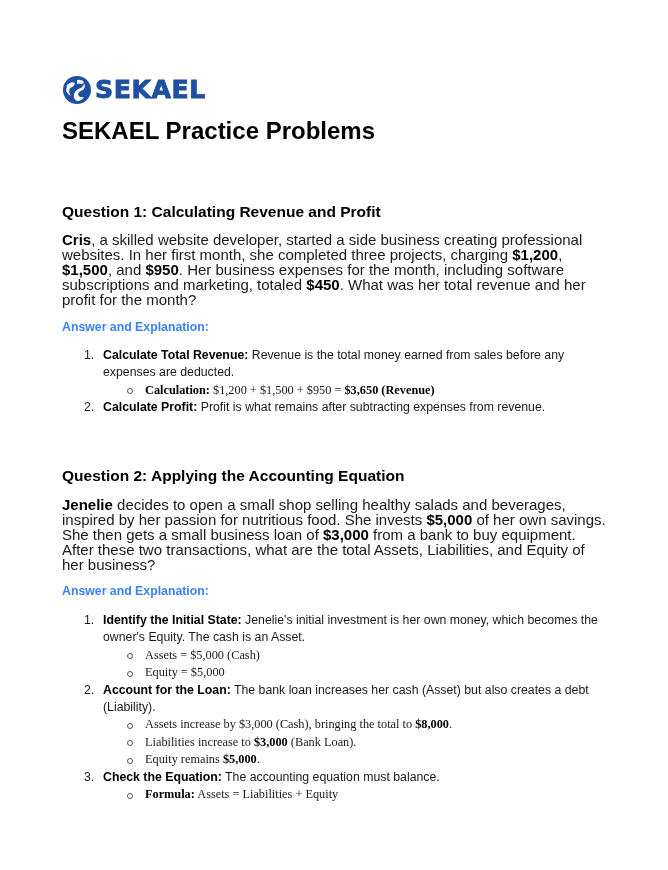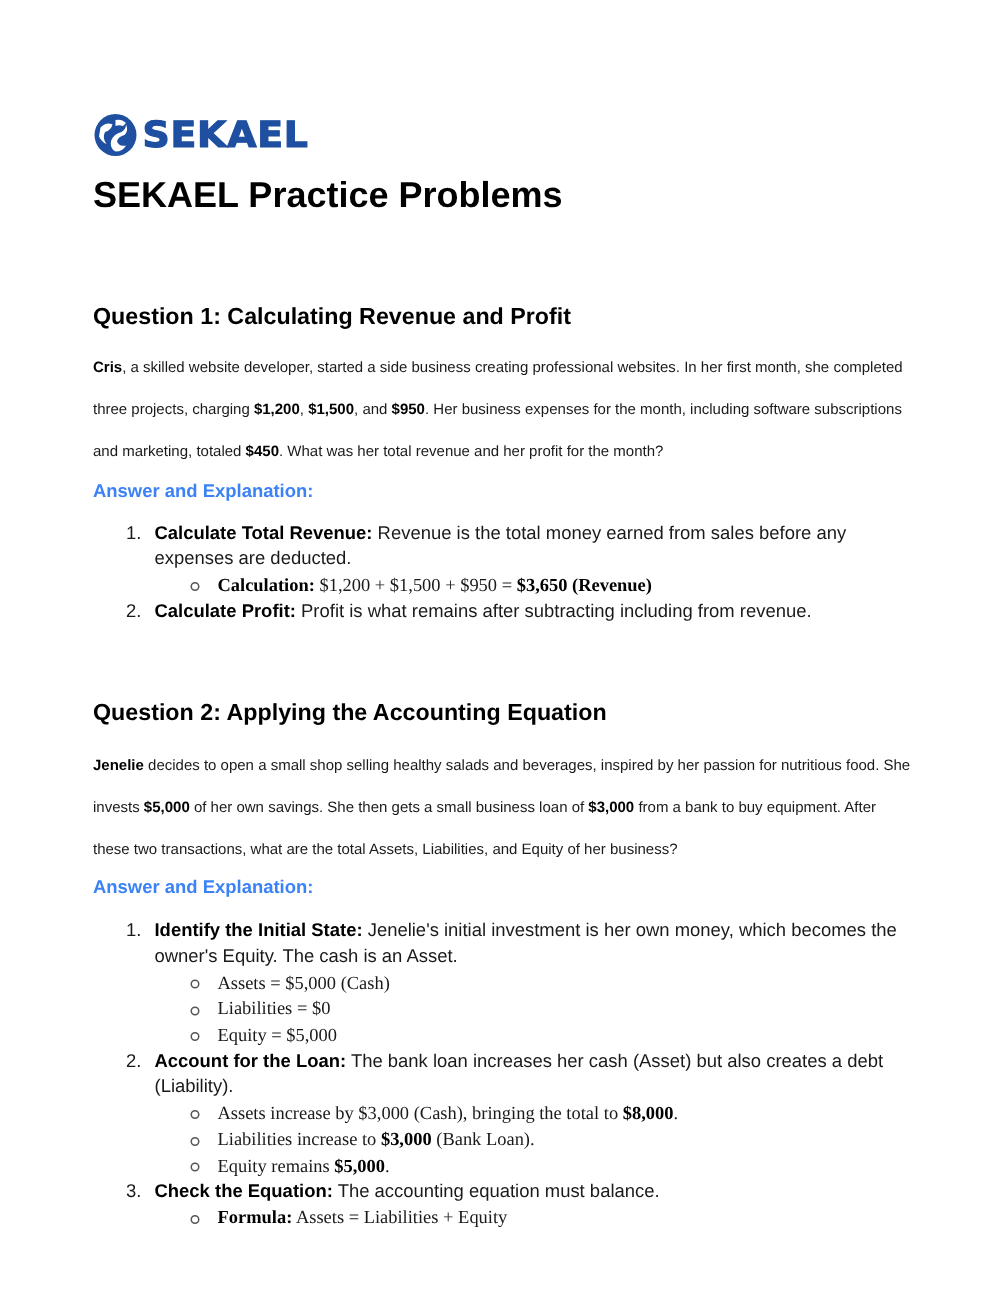--- a/index.html
+++ b/index.html
@@ -14,21 +14,21 @@
     font-family: "DejaVu Sans", sans-serif; font-weight: 900; font-size: 24px;
     color: #1e4fa0; letter-spacing: 0.5px; margin-left: 3px;
     transform: scaleX(1.05); transform-origin: left center;
     -webkit-text-stroke: 0.8px #1e4fa0;
   }
   .title {
     position: absolute; left: 0; top: 117px; margin: 0;
     font-size: 24px; font-weight: bold; color: #000; white-space: nowrap;
   }
   .h2 { margin: 0; font-size: 15.5px; font-weight: bold; color: #000; white-space: nowrap; }
-  .para { margin: 0; font-size: 10px; line-height: 28px; color: #1a1a1a; }
+  .para { margin: 0; font-size: 15px; line-height: 15px; color: #1a1a1a; }
   .label { margin: 0; font-size: 12.3px; font-weight: bold; color: #3b82f6; }
   b { color: #000; }
   .abs { position: absolute; left: 0; }
   ol.steps { list-style: none; margin: 0; padding: 0; font-size: 12.3px; line-height: 17.4px; }
   ol.steps > li { position: relative; padding-left: 41px; }
   .num { position: absolute; left: 22px; top: 0; }
   ul.sub { list-style: none; margin: 0; padding: 0; font-family: Liberation Serif, serif; }
   ul.sub > li { position: relative; padding-left: 42px; }
   .bullet {
     position: absolute; left: 24px; top: 6.5px; width: 4px; height: 4px;
@@ -62,39 +62,38 @@
     <ol class="steps abs" style="top:347px; width:548px;">
       <li>
         <span class="num">1.</span>
         <b>Calculate Total Revenue:</b><span> Revenue is the total money earned from sales before any expenses are deducted.</span>
         <ul class="sub">
           <li><span class="bullet"></span><b>Calculation:</b><span> $1,200 + $1,500 + $950 = </span><b>$3,650 (Revenue)</b></li>
         </ul>
       </li>
       <li>
         <span class="num">2.</span>
-        <b>Calculate Profit:</b><span> Profit is what remains after subtracting including from revenue.</span>
+        <b>Calculate Profit:</b><span> Profit is what remains after subtracting expenses from revenue.</span>
       </li>
     </ol>
   </section>
 
   <section>
     <h2 class="h2 abs" style="top:467px;">Question 2: Applying the Accounting Equation</h2>
 
     <p class="para abs" style="top:497px; width:548px;"><b>Jenelie</b><span> decides to open a small shop selling healthy salads and beverages, inspired by her passion for nutritious food. She invests </span><b>$5,000</b><span> of her own savings. She then gets a small business loan of </span><b>$3,000</b><span> from a bank to buy equipment. After these two transactions, what are the total Assets, Liabilities, and Equity of her business?</span></p>
 
     <p class="label abs" style="top:584px;">Answer and Explanation:</p>
 
     <ol class="steps abs" style="top:612px; width:548px;">
       <li>
         <span class="num">1.</span>
         <b>Identify the Initial State:</b><span> Jenelie's initial investment is her own money, which becomes the owner's Equity. The cash is an Asset.</span>
         <ul class="sub">
           <li><span class="bullet"></span><span>Assets = $5,000 (Cash)</span></li>
-          <li><span class="bullet"></span><span>Liabilities = $0</span></li>
           <li><span class="bullet"></span><span>Equity = $5,000</span></li>
         </ul>
       </li>
       <li>
         <span class="num">2.</span>
         <b>Account for the Loan:</b><span> The bank loan increases her cash (Asset) but also creates a debt (Liability).</span>
         <ul class="sub">
           <li><span class="bullet"></span><span>Assets increase by $3,000 (Cash), bringing the total to </span><b>$8,000</b><span>.</span></li>
           <li><span class="bullet"></span><span>Liabilities increase to </span><b>$3,000</b><span> (Bank Loan).</span></li>
           <li><span class="bullet"></span><span>Equity remains </span><b>$5,000</b><span>.</span></li>

